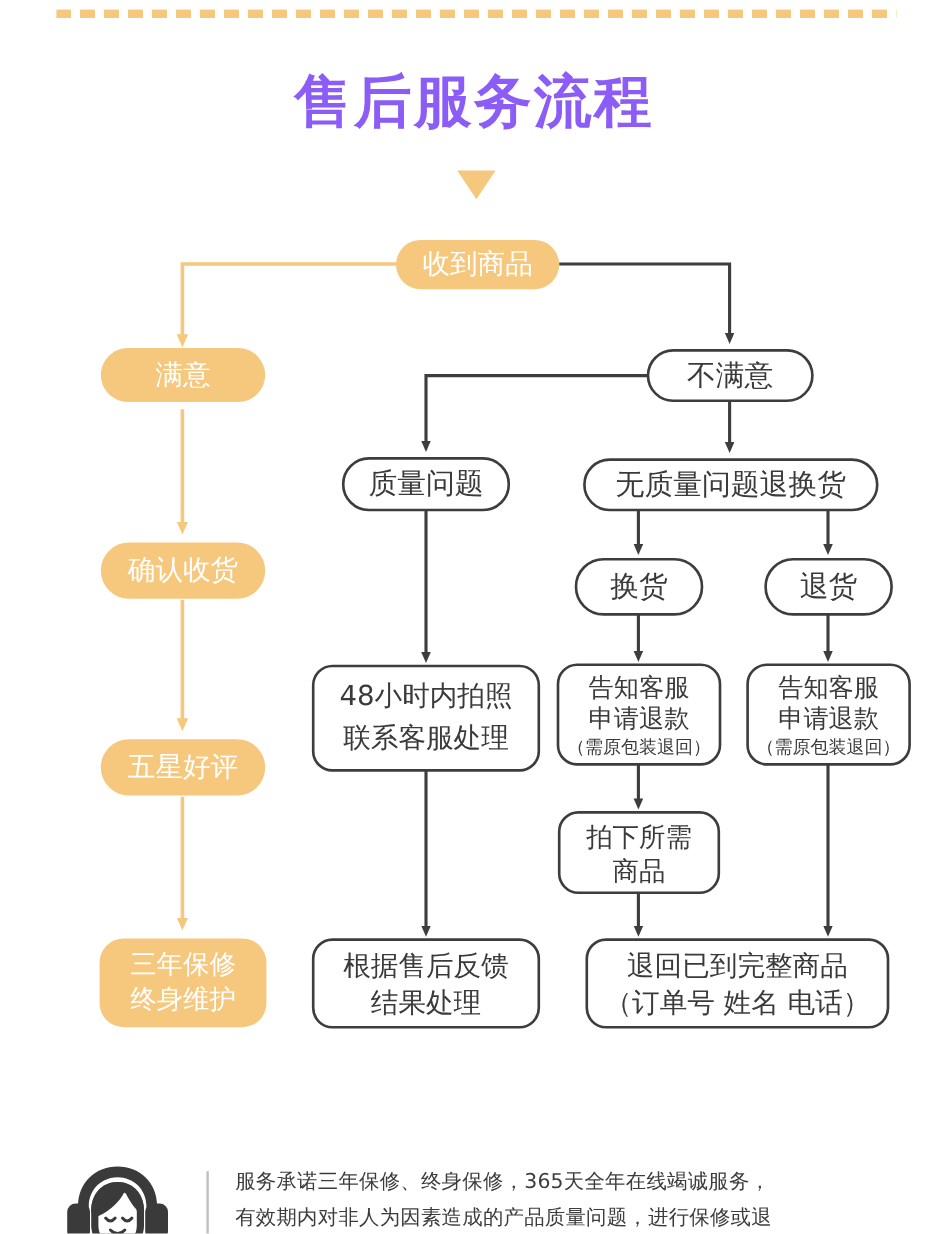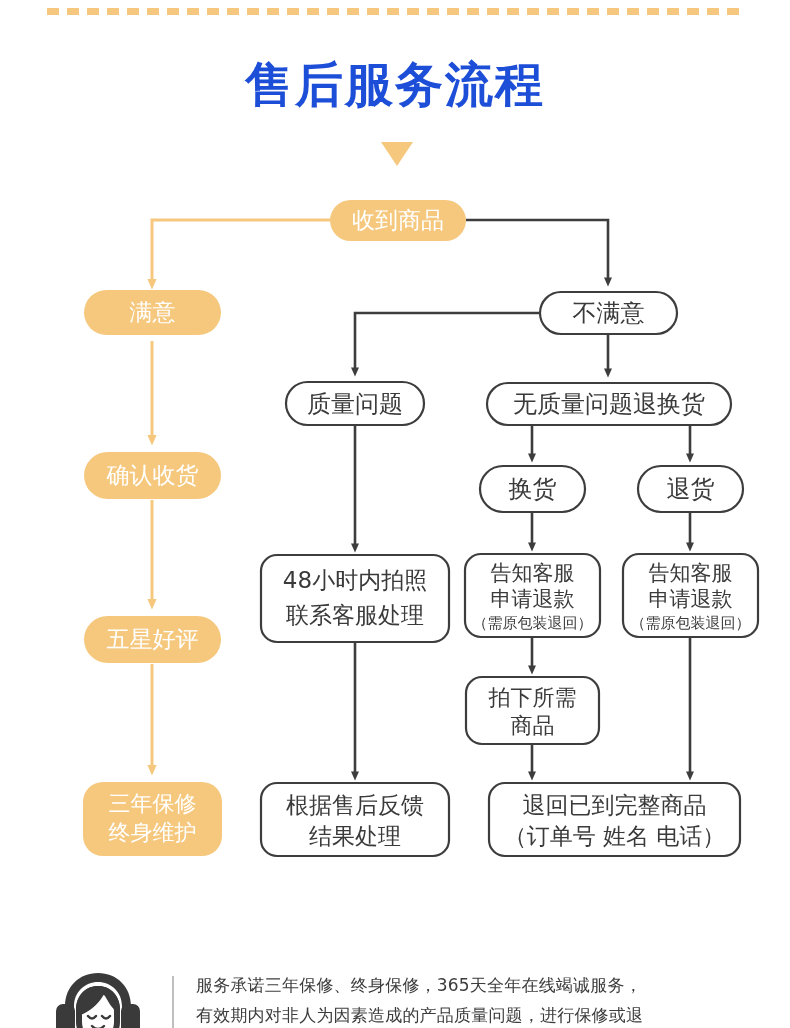--- a/index.html
+++ b/index.html
@@ -35,21 +35,21 @@
   
   .title {
     position: absolute;
     left: 0;
     top: 53px;
     width: 790px;
     text-align: center;
     font-size: 48px;
     font-weight: bold;
     letter-spacing: 2px;
-    color: #1d4ed8;
+    color: #8b5cf6;
     font-family: "DejaVu Sans", "Liberation Sans", sans-serif;
   }
   
   #flow {
     position: absolute;
     left: 0;
     top: 0;
     width: 790px;
     height: 900px;
   }

